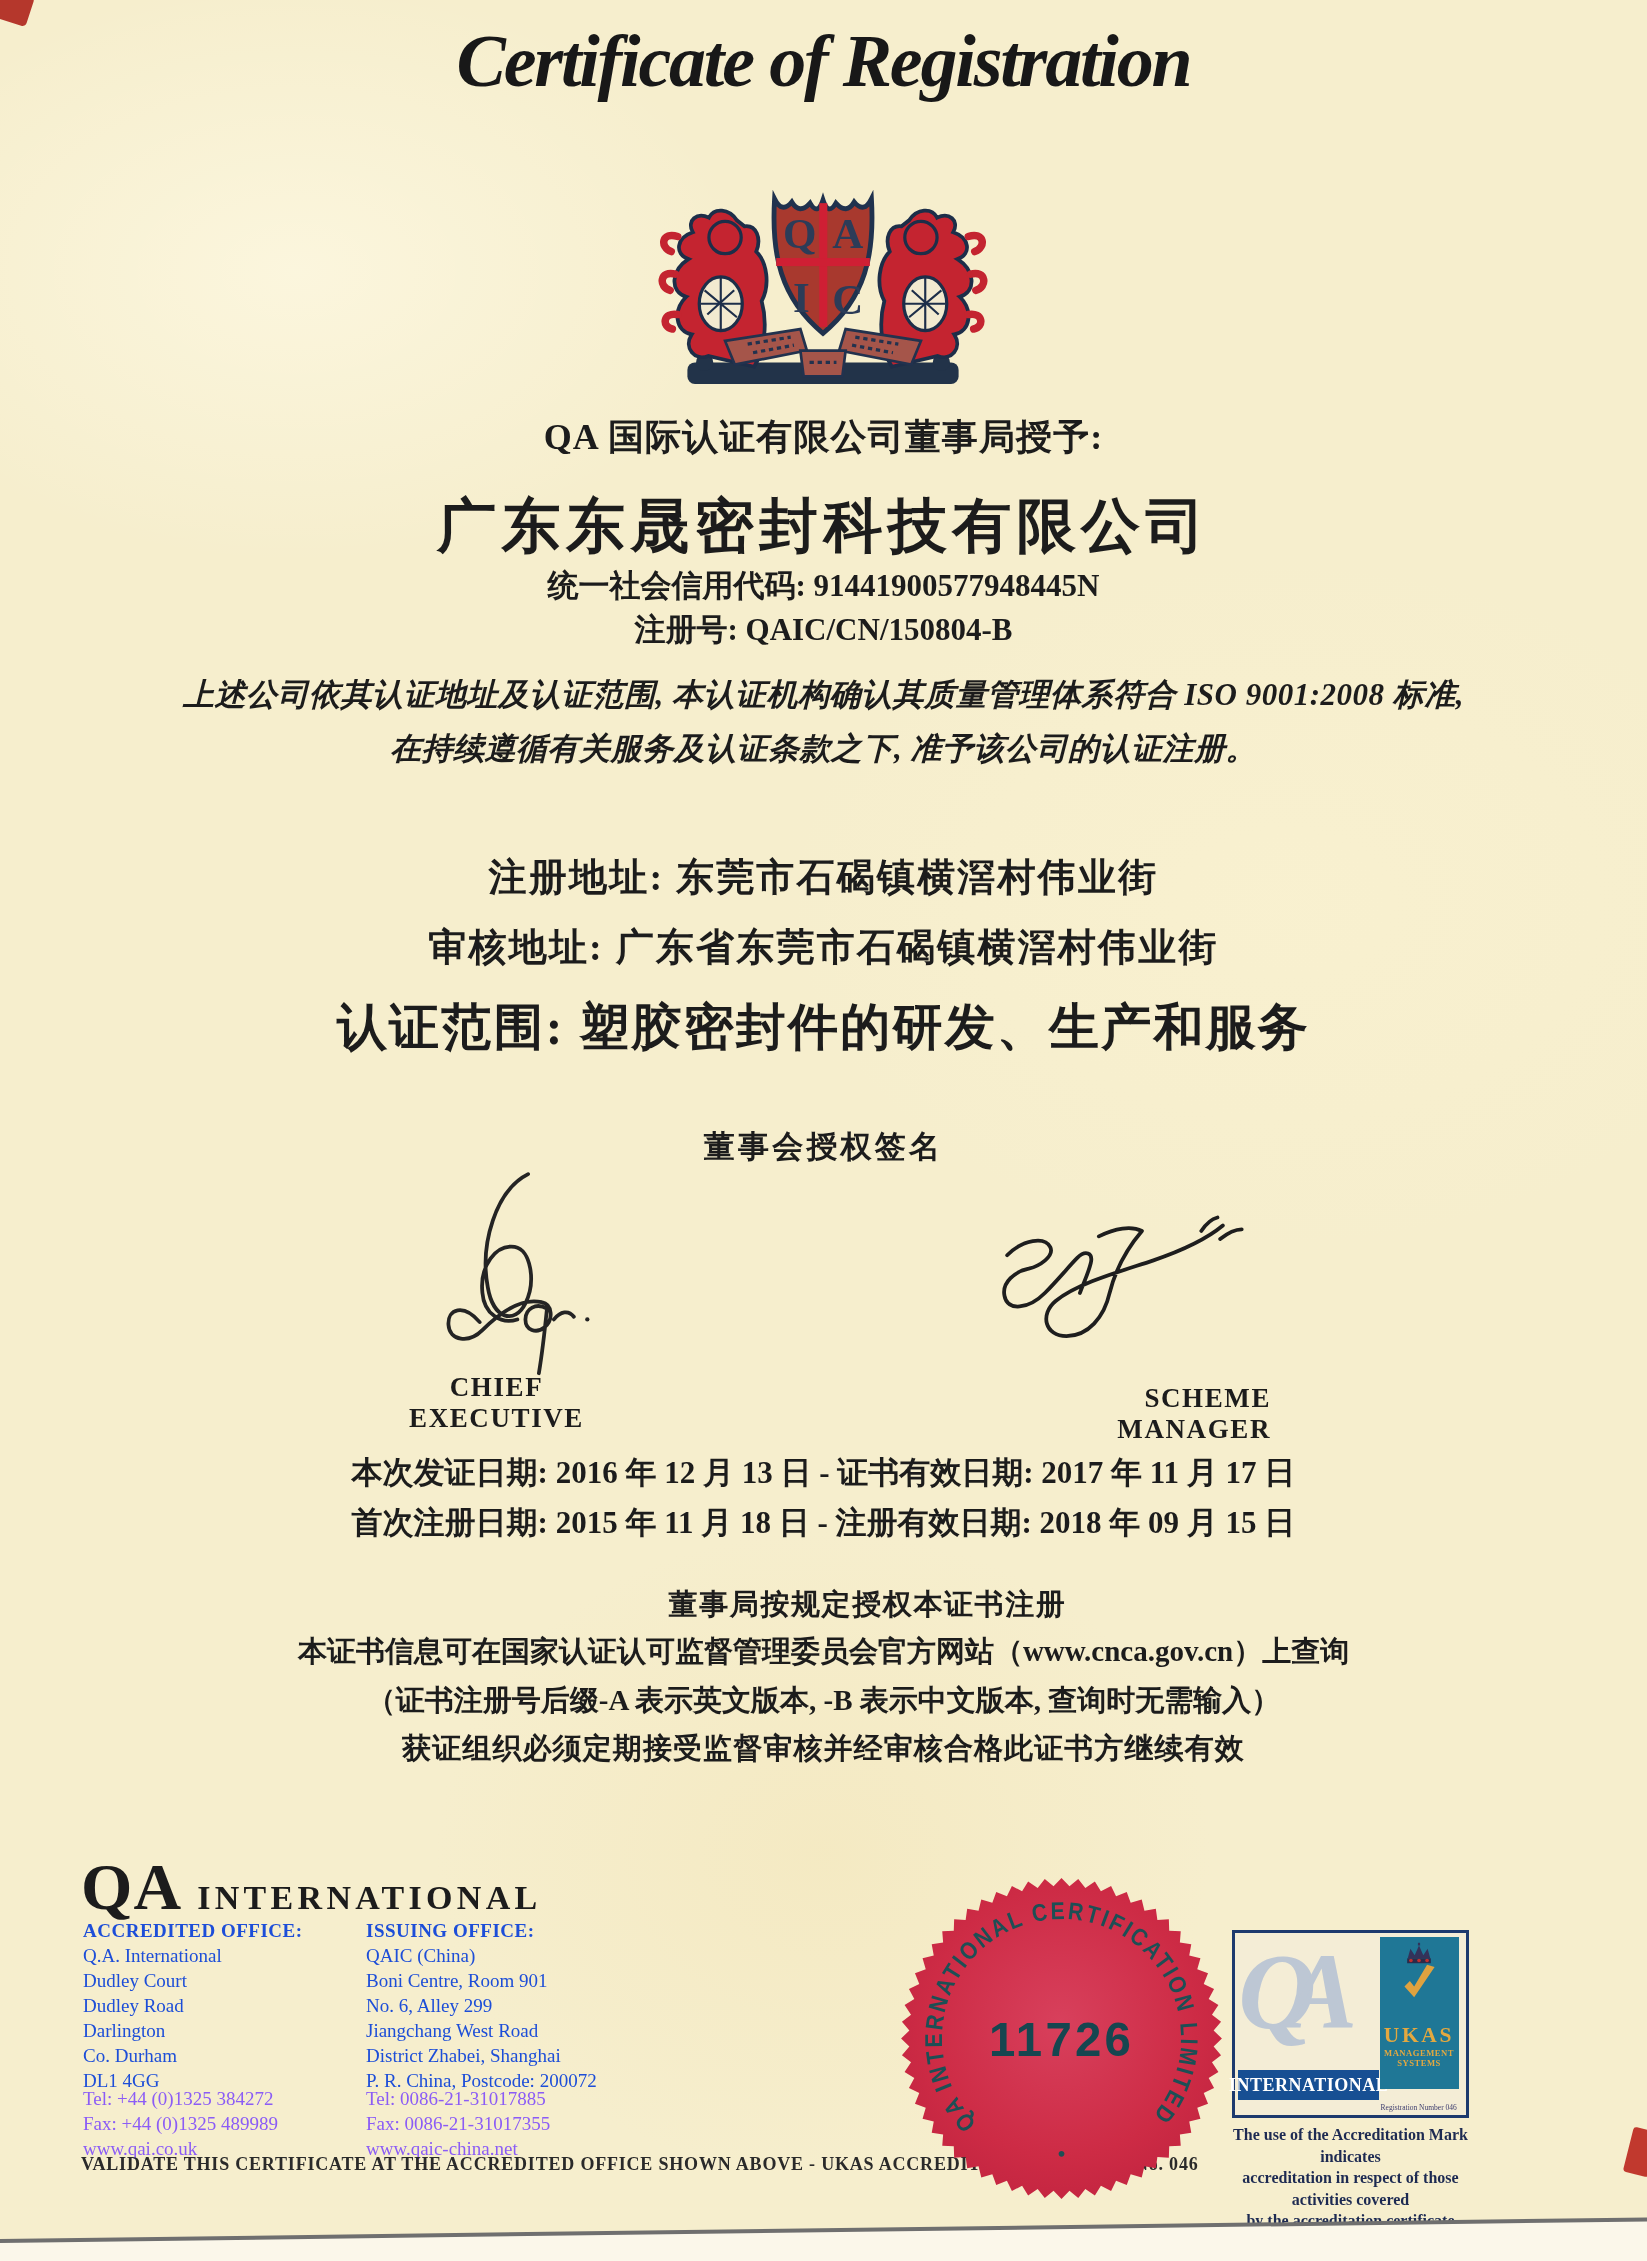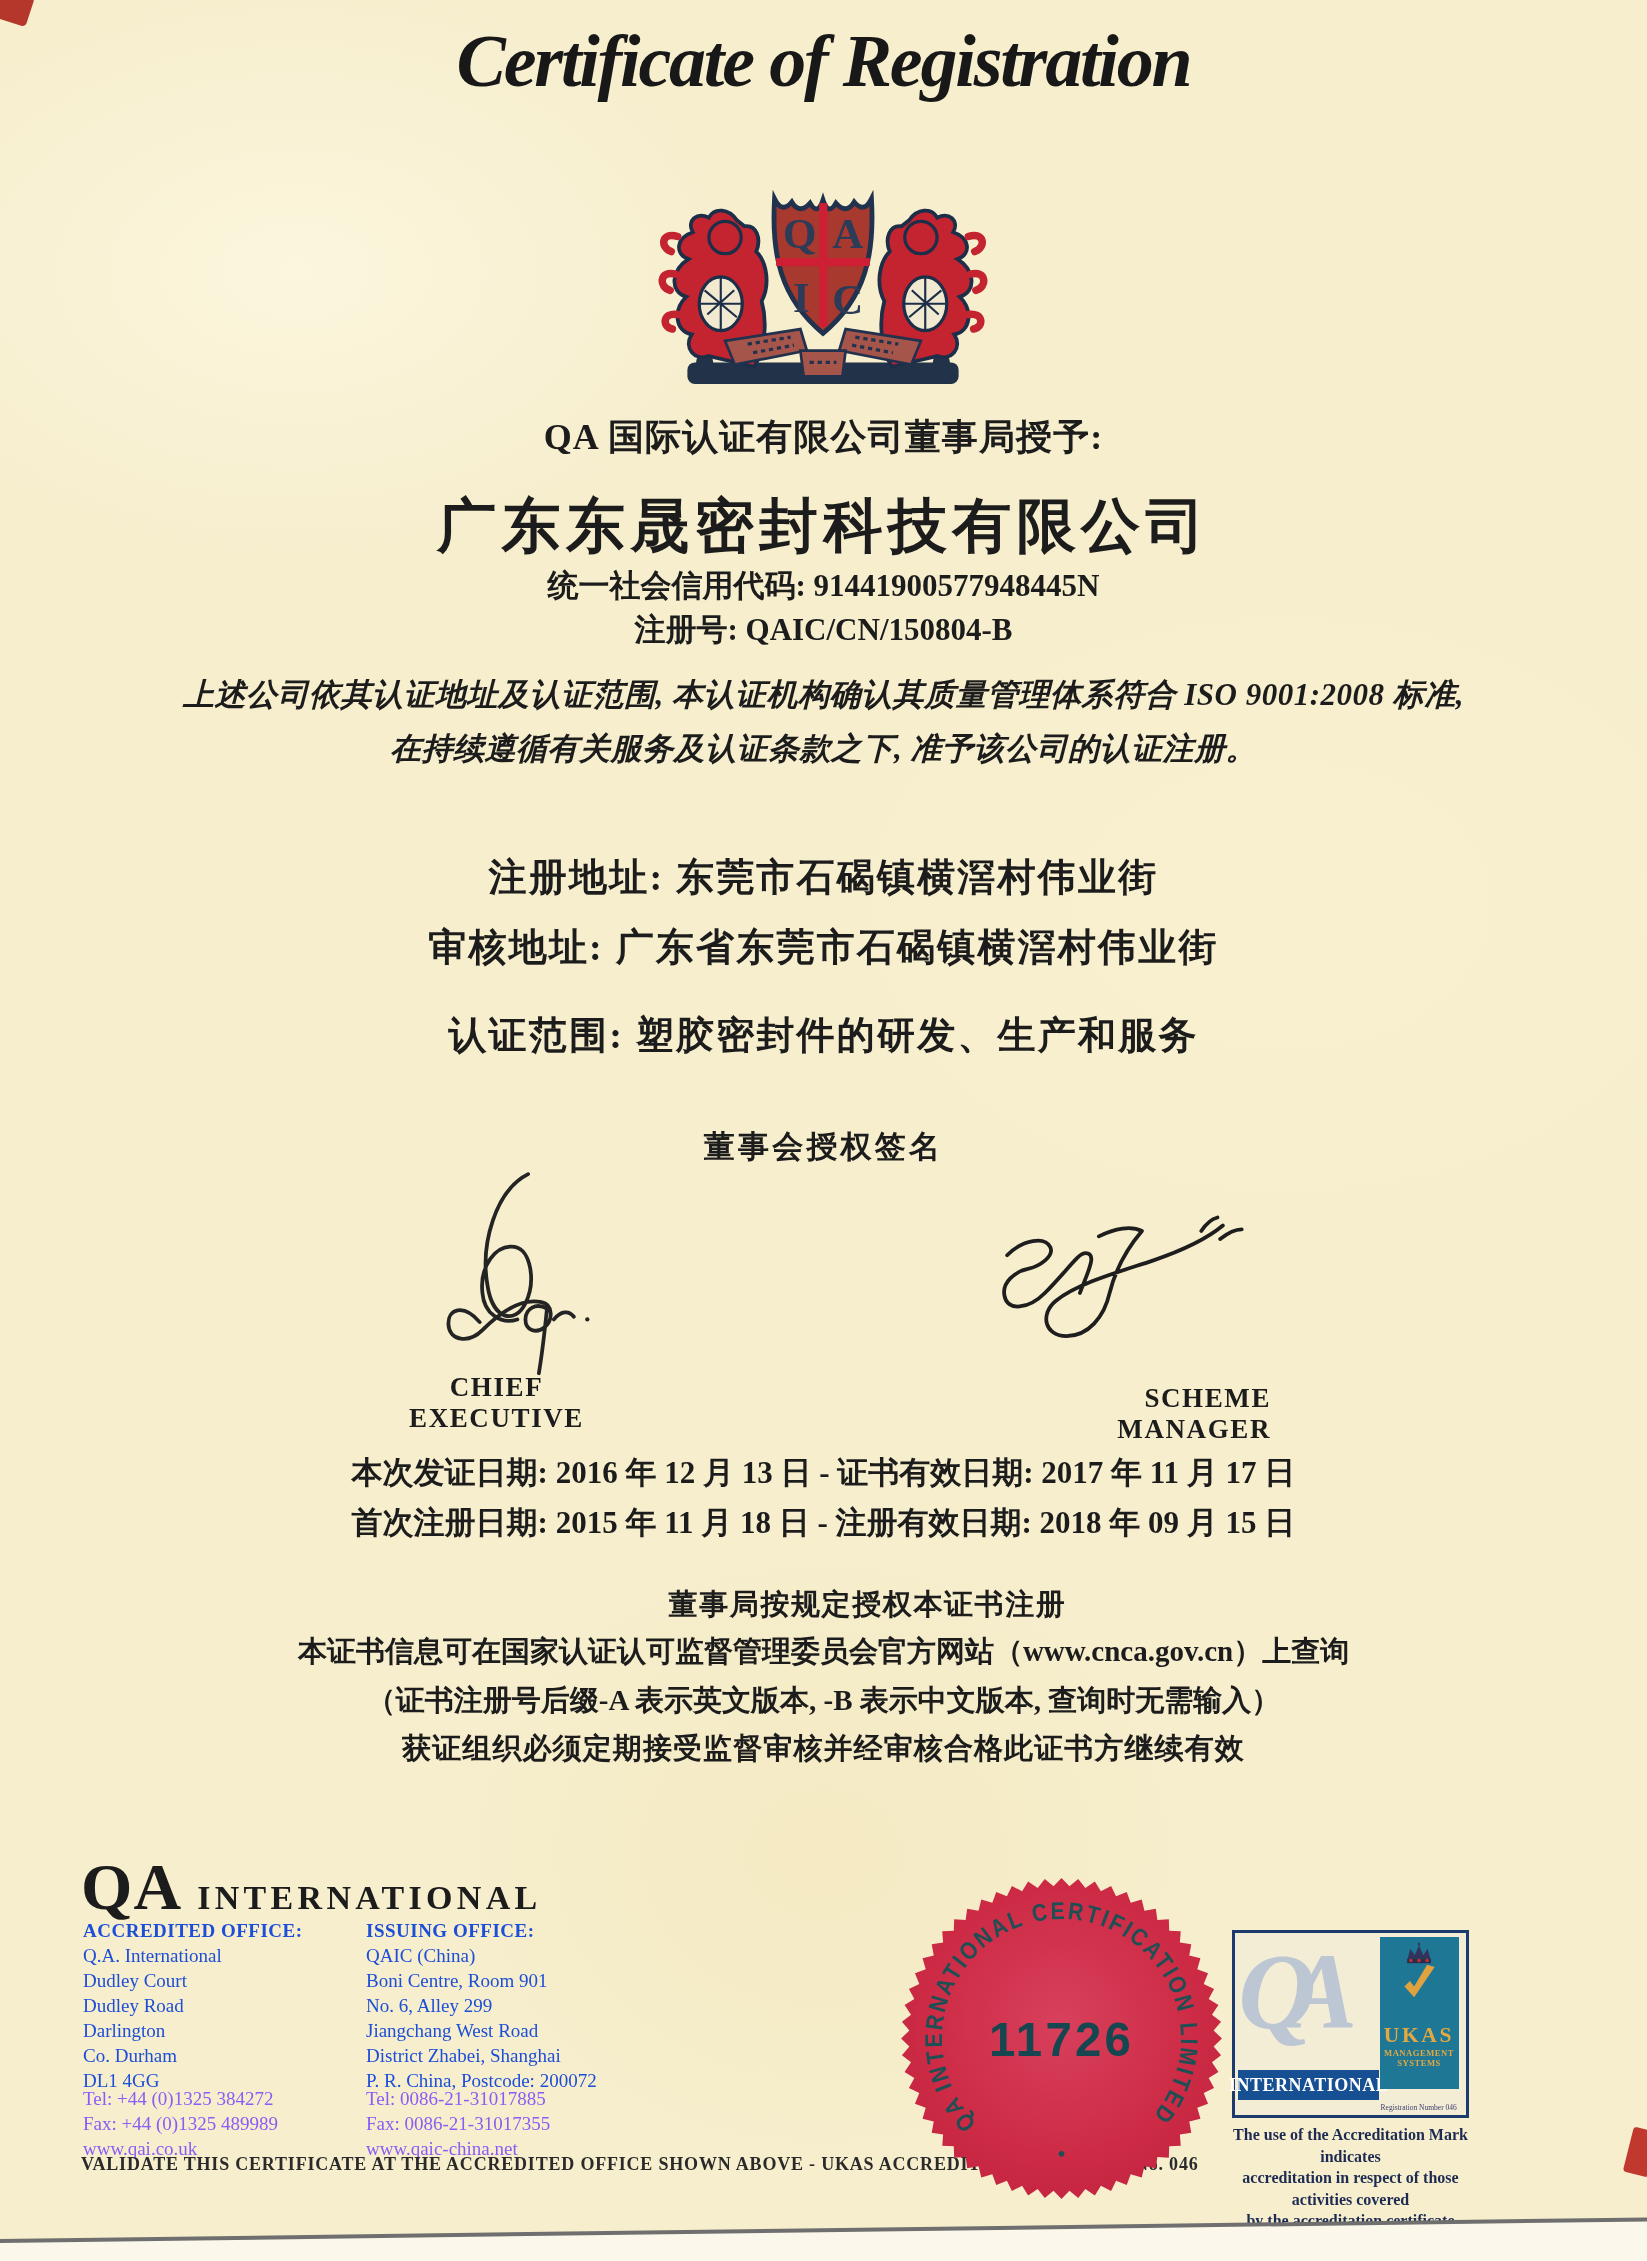--- a/index.html
+++ b/index.html
@@ -20,21 +20,21 @@
     color:#181818;
   }
   .issuer-line{top:413px;font-size:36px;font-weight:600;letter-spacing:1.1px;}
   .company{top:487px;font-size:59px;font-weight:800;letter-spacing:5.4px;}
   .code-line{top:565px;font-size:31px;font-weight:600;}
   .reg-line{top:609px;font-size:31px;font-weight:600;}
   .stmt1{top:674px;font-size:31px;font-style:italic;font-weight:700;letter-spacing:0.5px;}
   .stmt2{top:728px;font-size:31px;font-style:italic;font-weight:700;letter-spacing:0.5px;}
   .addr1{top:852px;font-size:38px;font-weight:800;letter-spacing:2.2px;}
   .addr2{top:922px;font-size:38px;font-weight:800;letter-spacing:2.2px;}
-  .scope{top:994px;font-size:38px;font-weight:800;letter-spacing:2.2px;margin-top:16px;}
+  .scope{top:994px;font-size:50px;font-weight:800;letter-spacing:2.2px;}
   .sig-head{top:1126px;font-size:31px;font-weight:700;letter-spacing:3.2px;}
   .sig-title{font-size:27px;font-weight:700;letter-spacing:1.6px;font-family:"Liberation Serif",serif;}
   .date1{top:1452px;font-size:31px;font-weight:700;}
   .date2{top:1502px;font-size:31px;font-weight:700;}
   .note0{top:1585px;font-size:29px;font-weight:800;letter-spacing:1.6px;padding-left:44px;}
   .note1{top:1632px;font-size:29px;font-weight:700;}
   .note2{top:1681px;font-size:29px;font-weight:700;}
   .note3{top:1729px;font-size:29px;font-weight:700;letter-spacing:1.1px;}
   .qa-head{left:81px;top:1849px;white-space:nowrap;}
   .qa-head .qa{font-size:66px;font-weight:600;letter-spacing:1.1px;}

